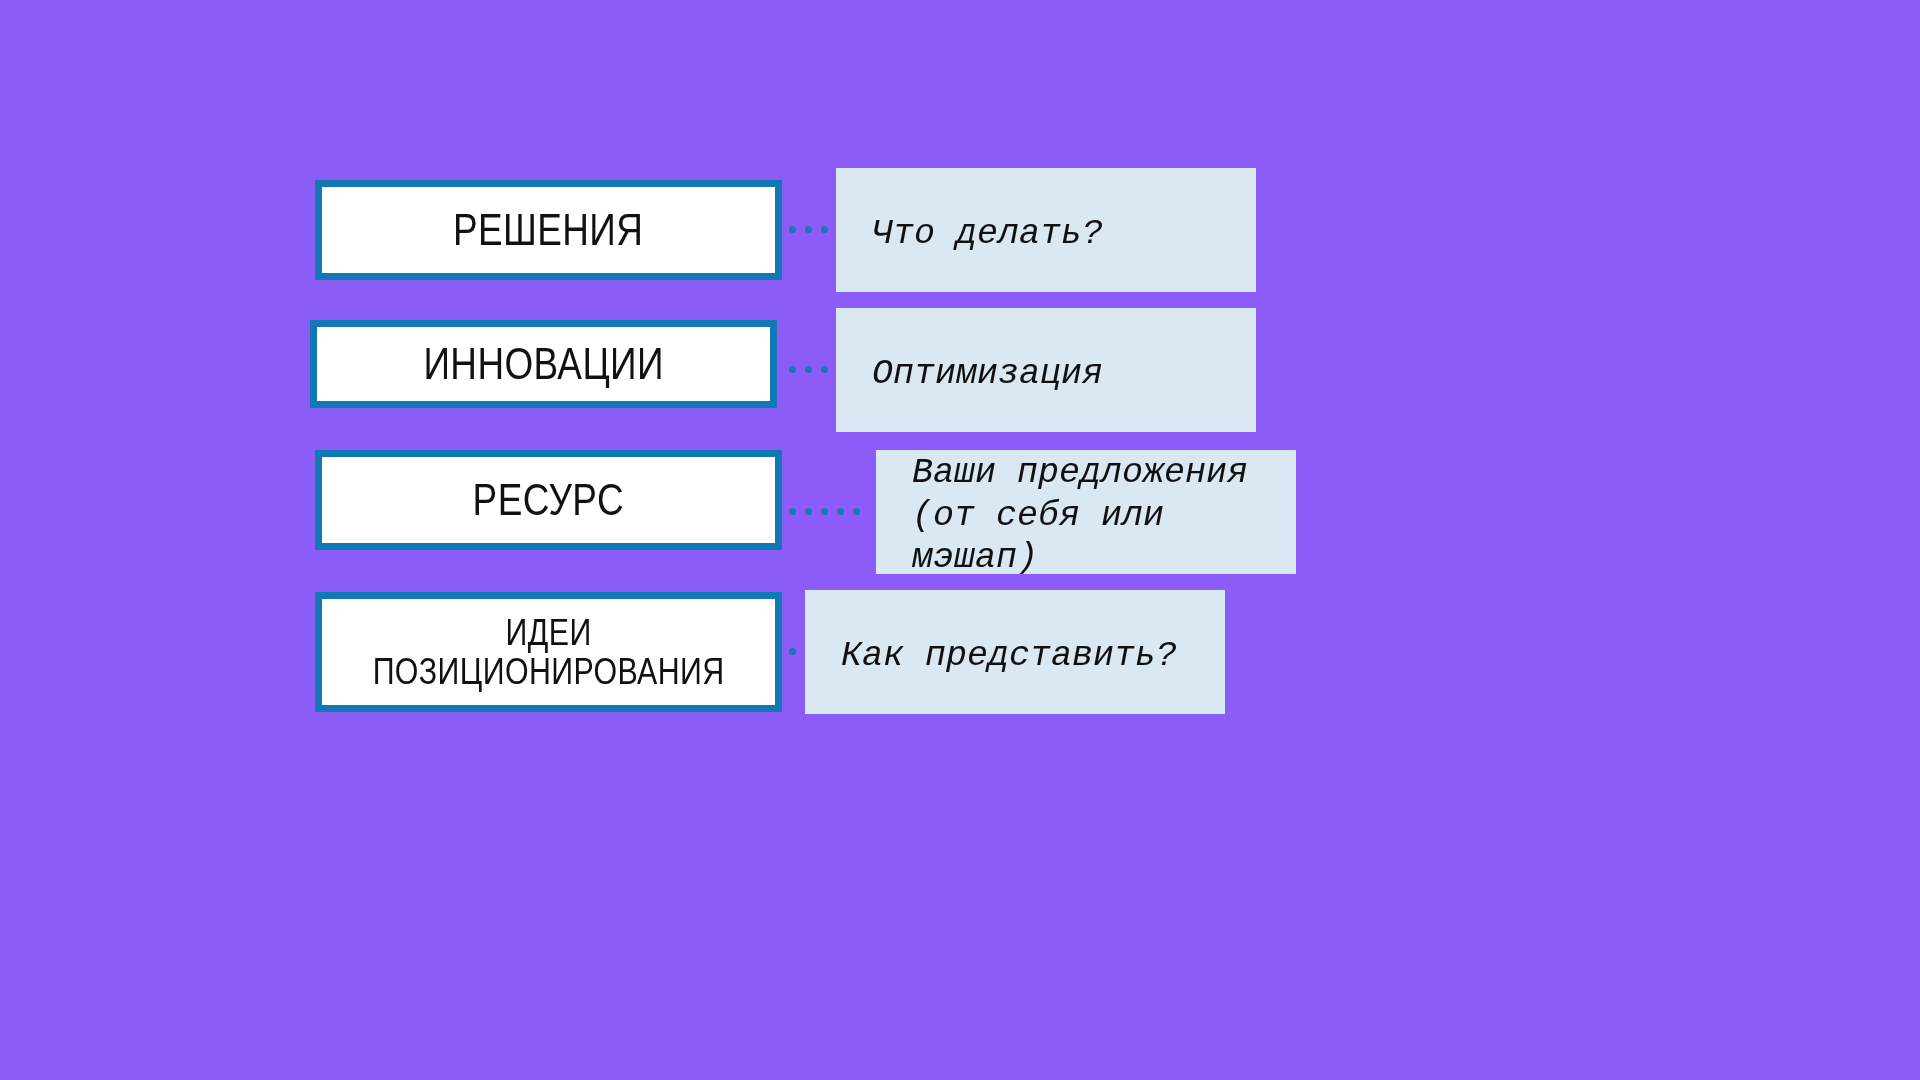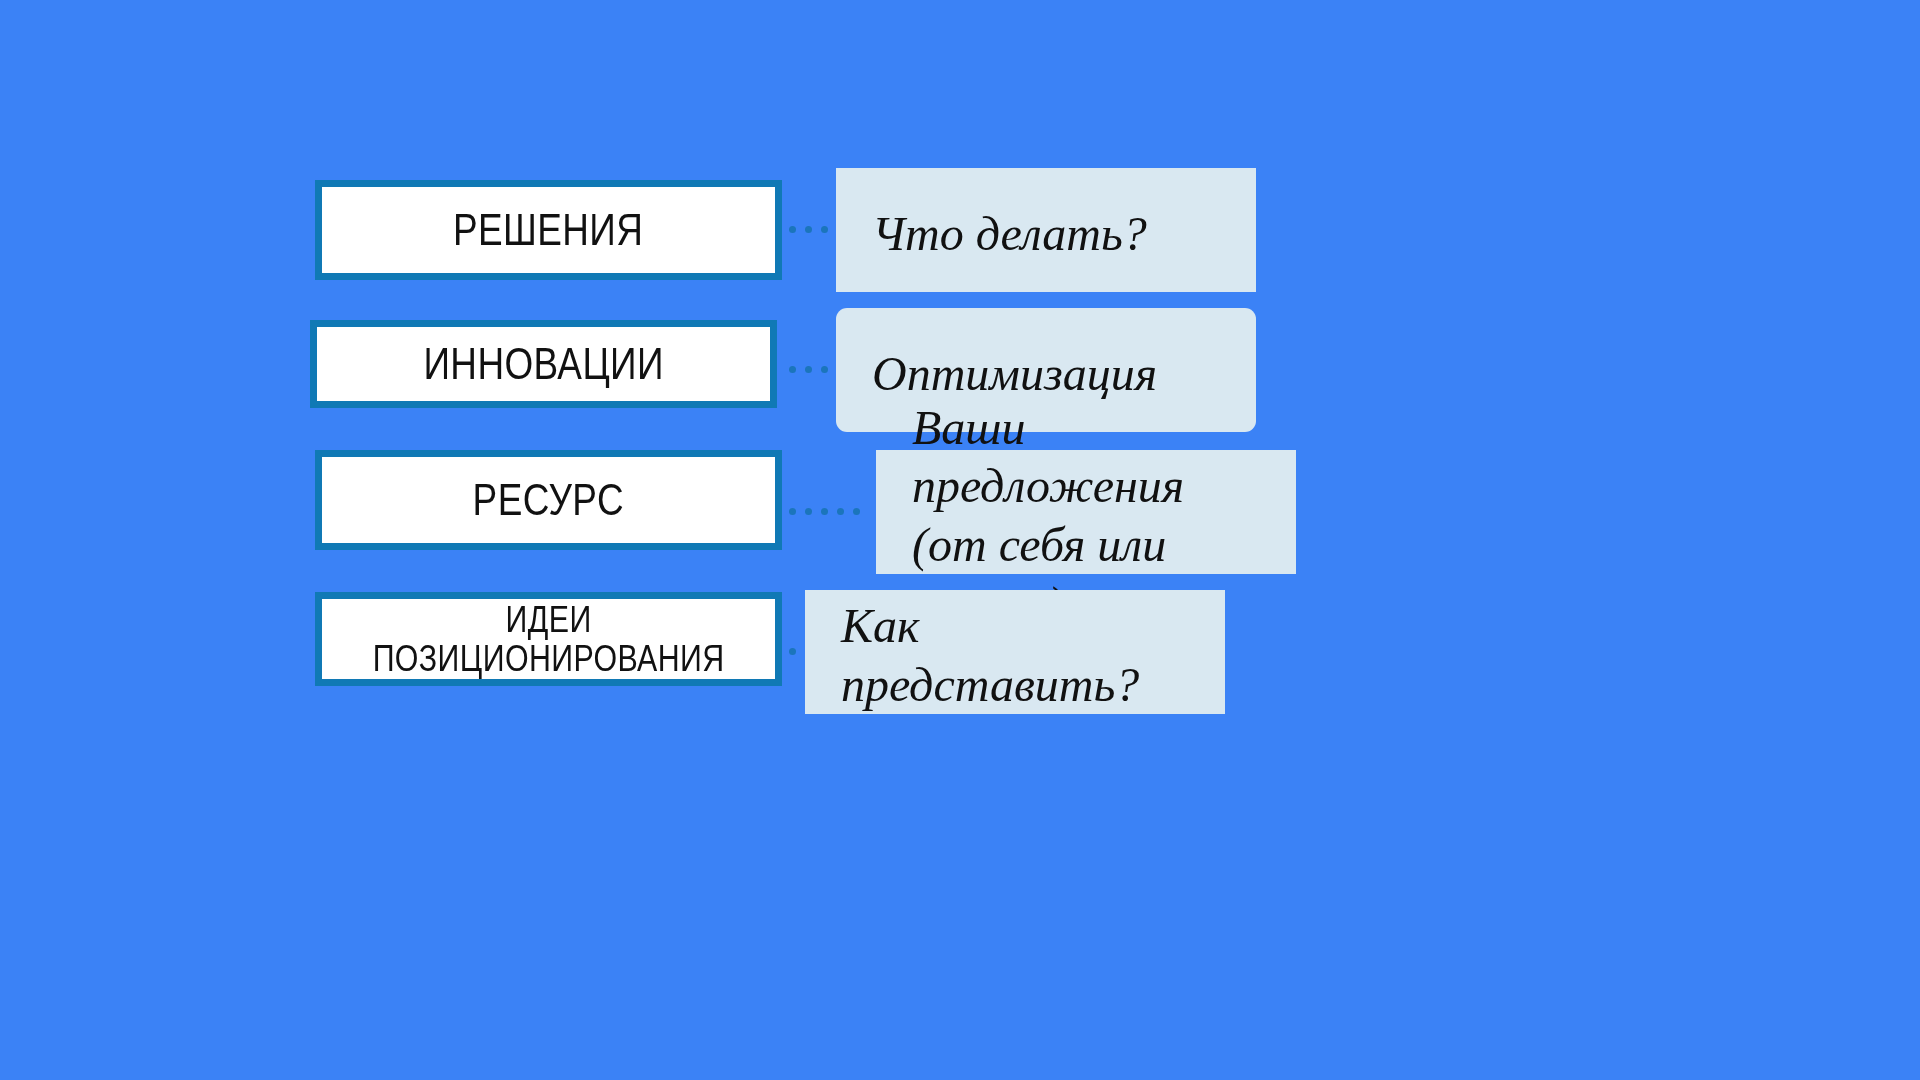--- a/index.html
+++ b/index.html
@@ -12,21 +12,21 @@
     background: #ffffff;
     font-family: "Liberation Sans", sans-serif;
     overflow: hidden;
   }
 
   
   #slide {
     position: relative;
     width: 1920px;
     height: 1080px;
-    background: #3b82f6;
+    background: #8b5cf6;
   }
 
   
   .row {
     position: absolute;
     left: 0;
     top: 0;
   }
 
   
@@ -73,24 +73,24 @@
   .desc-panel {
     position: absolute;
     box-sizing: border-box;
     background: #d9e8f1;
     display: flex;
     align-items: center;
     padding-left: 36px;
   }
   .desc-text {
     color: #111111;
-    font-family: Liberation Serif, serif;
+    font-family: Liberation Mono, monospace;
     font-style: italic;
     font-weight: 400;
-    font-size: 48px;
+    font-size: 35px;
     line-height: 1.22;
     white-space: pre-line;
     margin-top: 8px;
   }
 </style>
 </head>
 <body>
 
 <div id="slide">
 
@@ -118,21 +118,21 @@
     </div>
 
     <div class="connector" style="left:789px; top:366px;">
       <span class="dot"></span>
       <span class="dot"></span>
       <span class="dot"></span>
       <span class="dot"></span>
       <span class="dot"></span>
     </div>
 
-    <div class="desc-panel" style="left:836px; top:308px; width:420px; height:124px;border-radius:11px;">
+    <div class="desc-panel" style="left:836px; top:308px; width:420px; height:124px;">
       <span class="desc-text">Оптимизация</span>
     </div>
   </div>
 
   <div class="row">
     <div class="concept-box" style="left:315px; top:450px; width:467px; height:100px;">
       <span class="concept-label size-lg">РЕСУРС</span>
     </div>
 
     <div class="connector" style="left:789px; top:508px;">
@@ -143,21 +143,21 @@
       <span class="dot"></span>
     </div>
 
     <div class="desc-panel" style="left:876px; top:450px; width:420px; height:124px;">
       <span class="desc-text">Ваши предложения
 (от себя или мэшап)</span>
     </div>
   </div>
 
   <div class="row">
-    <div class="concept-box" style="left:315px; top:592px; width:467px; height:94px;">
+    <div class="concept-box" style="left:315px; top:592px; width:467px; height:120px;">
       <span class="concept-label size-sm">ИДЕИ
 ПОЗИЦИОНИРОВАНИЯ</span>
     </div>
 
     <div class="connector" style="left:789px; top:648px;">
       <span class="dot"></span>
       <span class="dot"></span>
       <span class="dot"></span>
       <span class="dot"></span>
       <span class="dot"></span>

